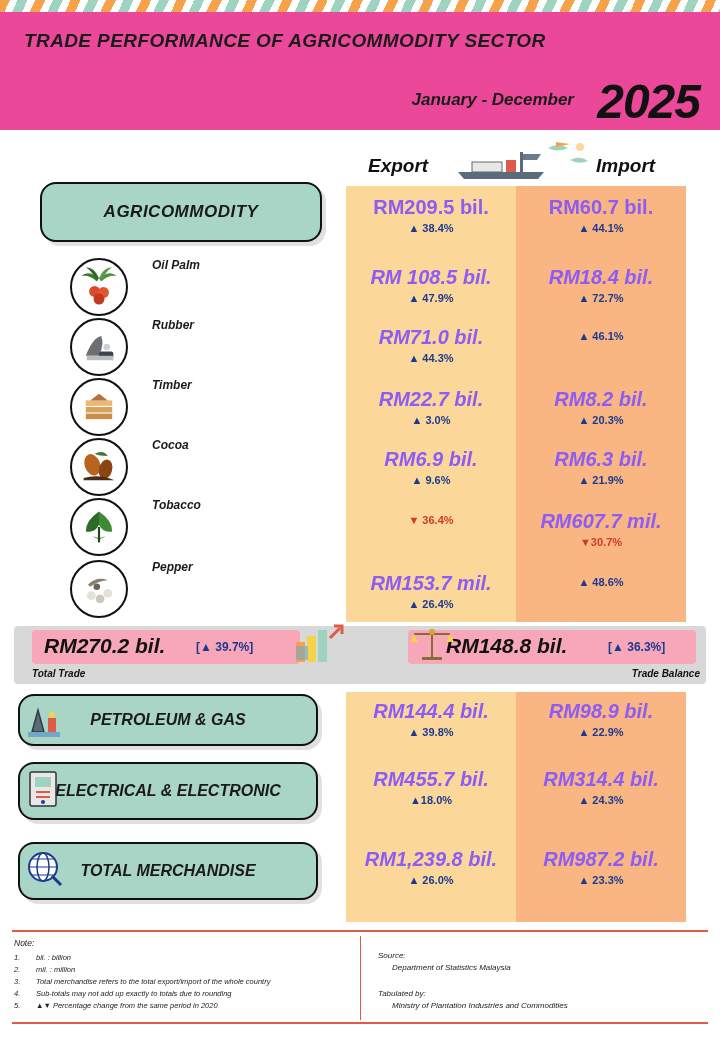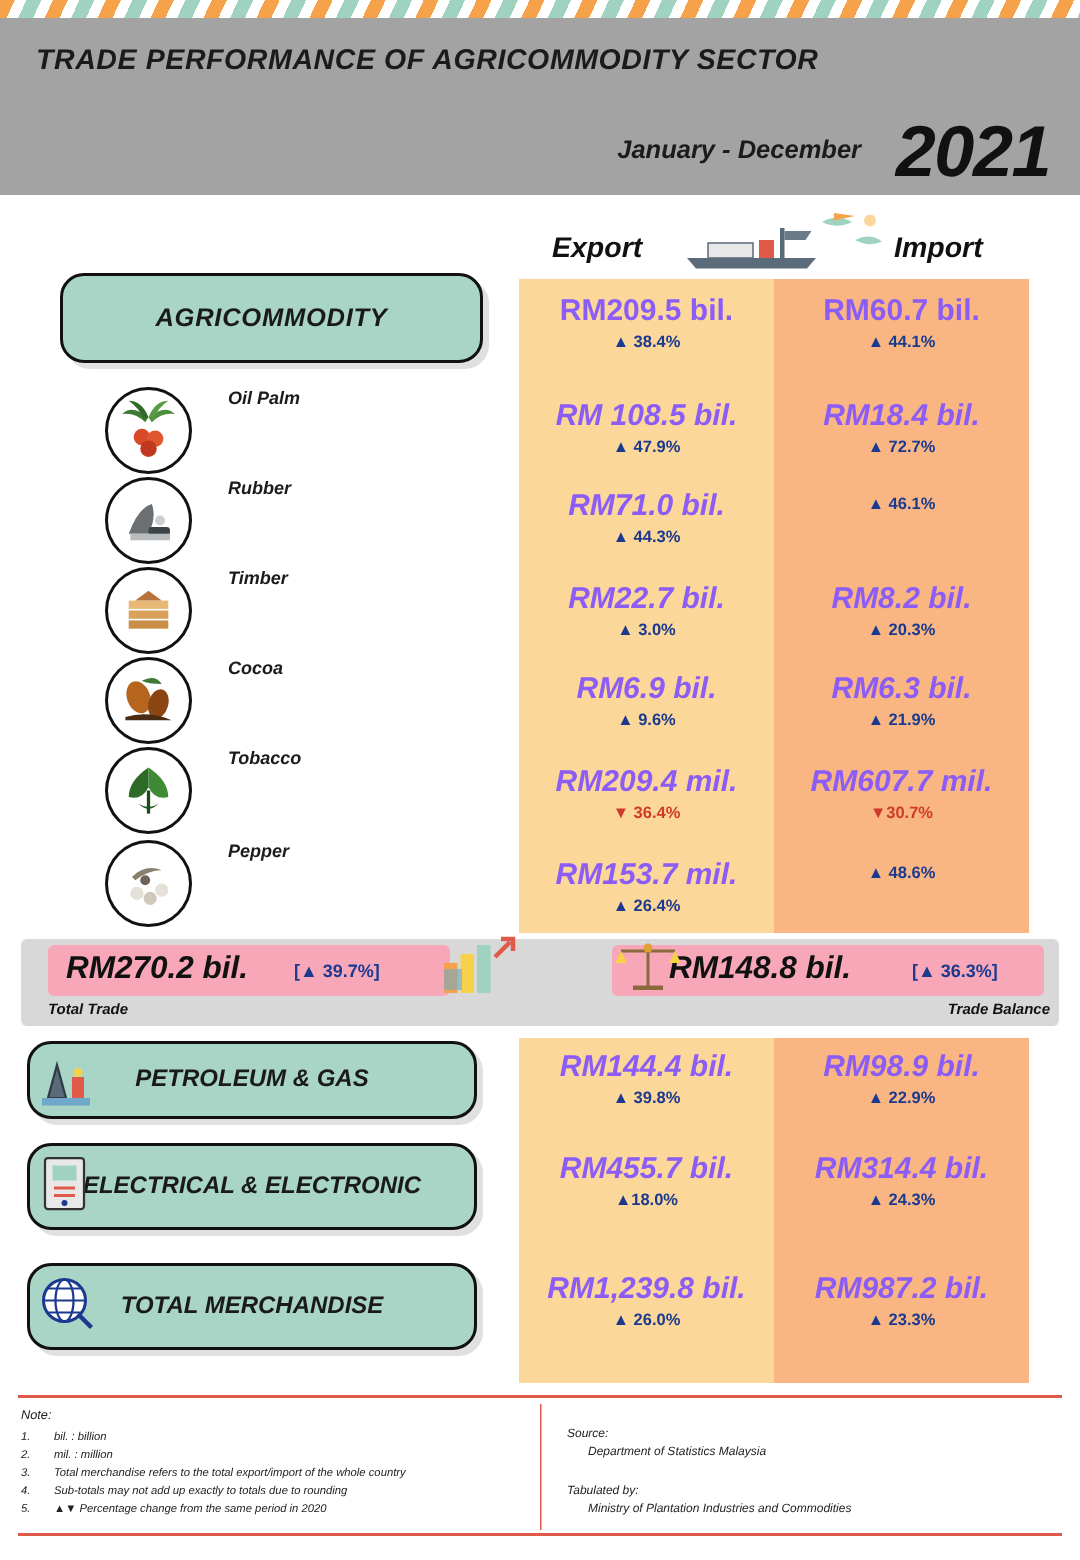--- a/index.html
+++ b/index.html
@@ -16,21 +16,21 @@
   .top-stripe{
     position:absolute;left:0;top:0;width:720px;height:12px;
     background:repeating-linear-gradient(115deg,
       #f5a24a 0px,#f5a24a 9px,
       #ffffff 9px,#ffffff 16px,
       #9fd3c0 16px,#9fd3c0 25px,
       #ffffff 25px,#ffffff 32px);
   }
   .header{
     position:absolute;left:0;top:12px;width:720px;height:118px;
-    background:#a3a3a3;
+    background:#ec4899;
   }
   .header h1{
     position:absolute;left:24px;top:18px;margin:0;
     font-size:19px;font-style:italic;font-weight:bold;letter-spacing:.4px;
     color:#1b1b1b;
   }
   .period{
     position:absolute;right:146px;top:78px;
     font-size:17px;font-weight:bold;font-style:italic;color:#1b1b1b;
   }
@@ -153,21 +153,21 @@
   .indent{padding-left:14px;}
 </style>
 </head>
 <body>
 
 <div class="top-stripe"></div>
 
 <div class="header">
   <h1>TRADE PERFORMANCE OF AGRICOMMODITY SECTOR</h1>
   <div class="period">January - December</div>
-  <div class="year">2021</div>
+  <div class="year">2025</div>
 </div>
 
 <div class="col-head export">Export</div>
 <div class="col-head import">Import</div>
 
 <svg class="port-art" viewBox="0 0 140 44">
   <path d="M6 34 h86 l-6 7 h-74 z" fill="#5a6b7a"></path>
   <rect x="20" y="24" width="30" height="10" fill="#e8e8e8" stroke="#5a6b7a" stroke-width="1"></rect>
   <rect x="54" y="22" width="10" height="12" fill="#e05a4a"></rect>
   <rect x="68" y="14" width="3" height="20" fill="#5a6b7a"></rect>
@@ -282,21 +282,20 @@
 </div>
 <div class="cell" style="left:346px;top:388px;">
   <div class="amount">RM22.7 bil.</div>
   <div class="delta">▲ 3.0%</div>
 </div>
 <div class="cell" style="left:346px;top:448px;">
   <div class="amount">RM6.9 bil.</div>
   <div class="delta">▲ 9.6%</div>
 </div>
 <div class="cell" style="left:346px;top:510px;">
-  <div class="amount">RM209.4 mil.</div>
   <div class="delta down">▼ 36.4%</div>
 </div>
 <div class="cell" style="left:346px;top:572px;">
   <div class="amount">RM153.7 mil.</div>
   <div class="delta">▲ 26.4%</div>
 </div>
 
 <div class="cell" style="left:516px;top:266px;">
   <div class="amount">RM18.4 bil.</div>
   <div class="delta">▲ 72.7%</div>

